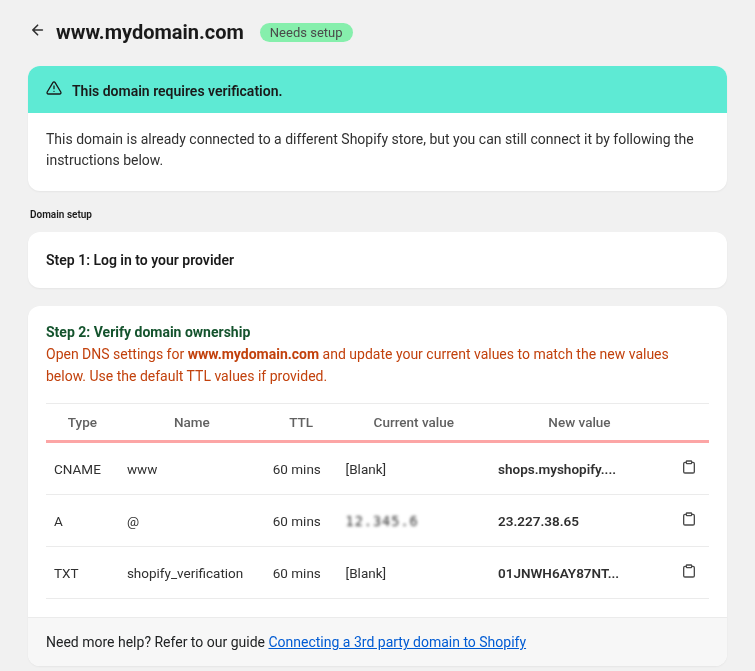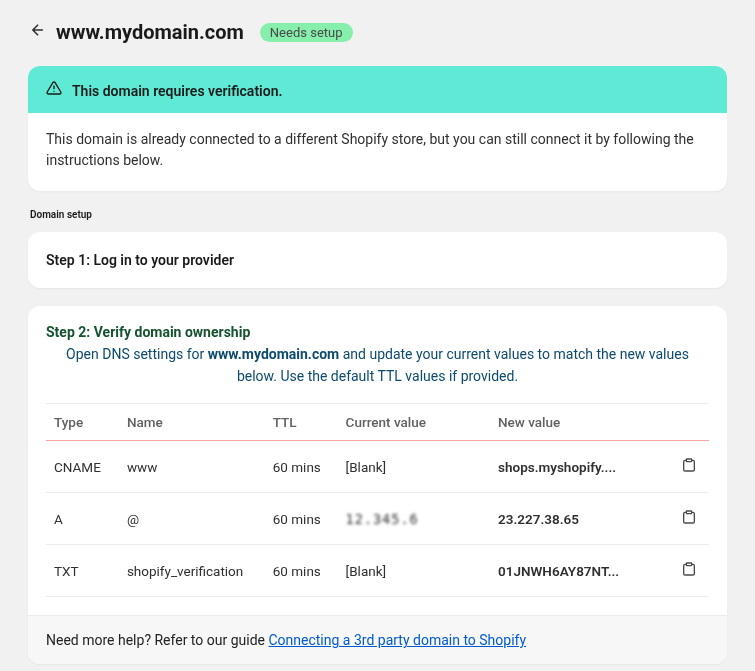--- a/index.html
+++ b/index.html
@@ -78,35 +78,34 @@
       padding: 18px 18px 18px 18px;
     }
     .step2-title {
       font-weight: 700;
       margin-bottom: 4px;
       color: #14532d;
     }
     .step2-desc {
       line-height: 1.55;
       margin-bottom: 16px;
-      color: #0c4a6e;
-      text-align: center;
+      color: #c2410c;
     }
     table.dns {
       width: 100%;
       border-collapse: collapse;
       font-size: 13.5px;
     }
     table.dns thead th {
-      text-align: left;
+      text-align: center;
       font-weight: 500;
       color: #616161;
       padding: 10px 8px;
       border-top: 1px solid #ebebeb;
-      border-bottom: 1px solid #fca5a5;
+      border-bottom: 3px solid #fca5a5;
       background: #fff;
     }
     table.dns tbody td {
       padding: 12px 8px;
       border-bottom: 1px solid #ebebeb;
       vertical-align: middle;
       color: #303030;
     }
     table.dns tbody td:first-child { padding-left: 8px; }
     .muted { color: #8a8a8a; }

